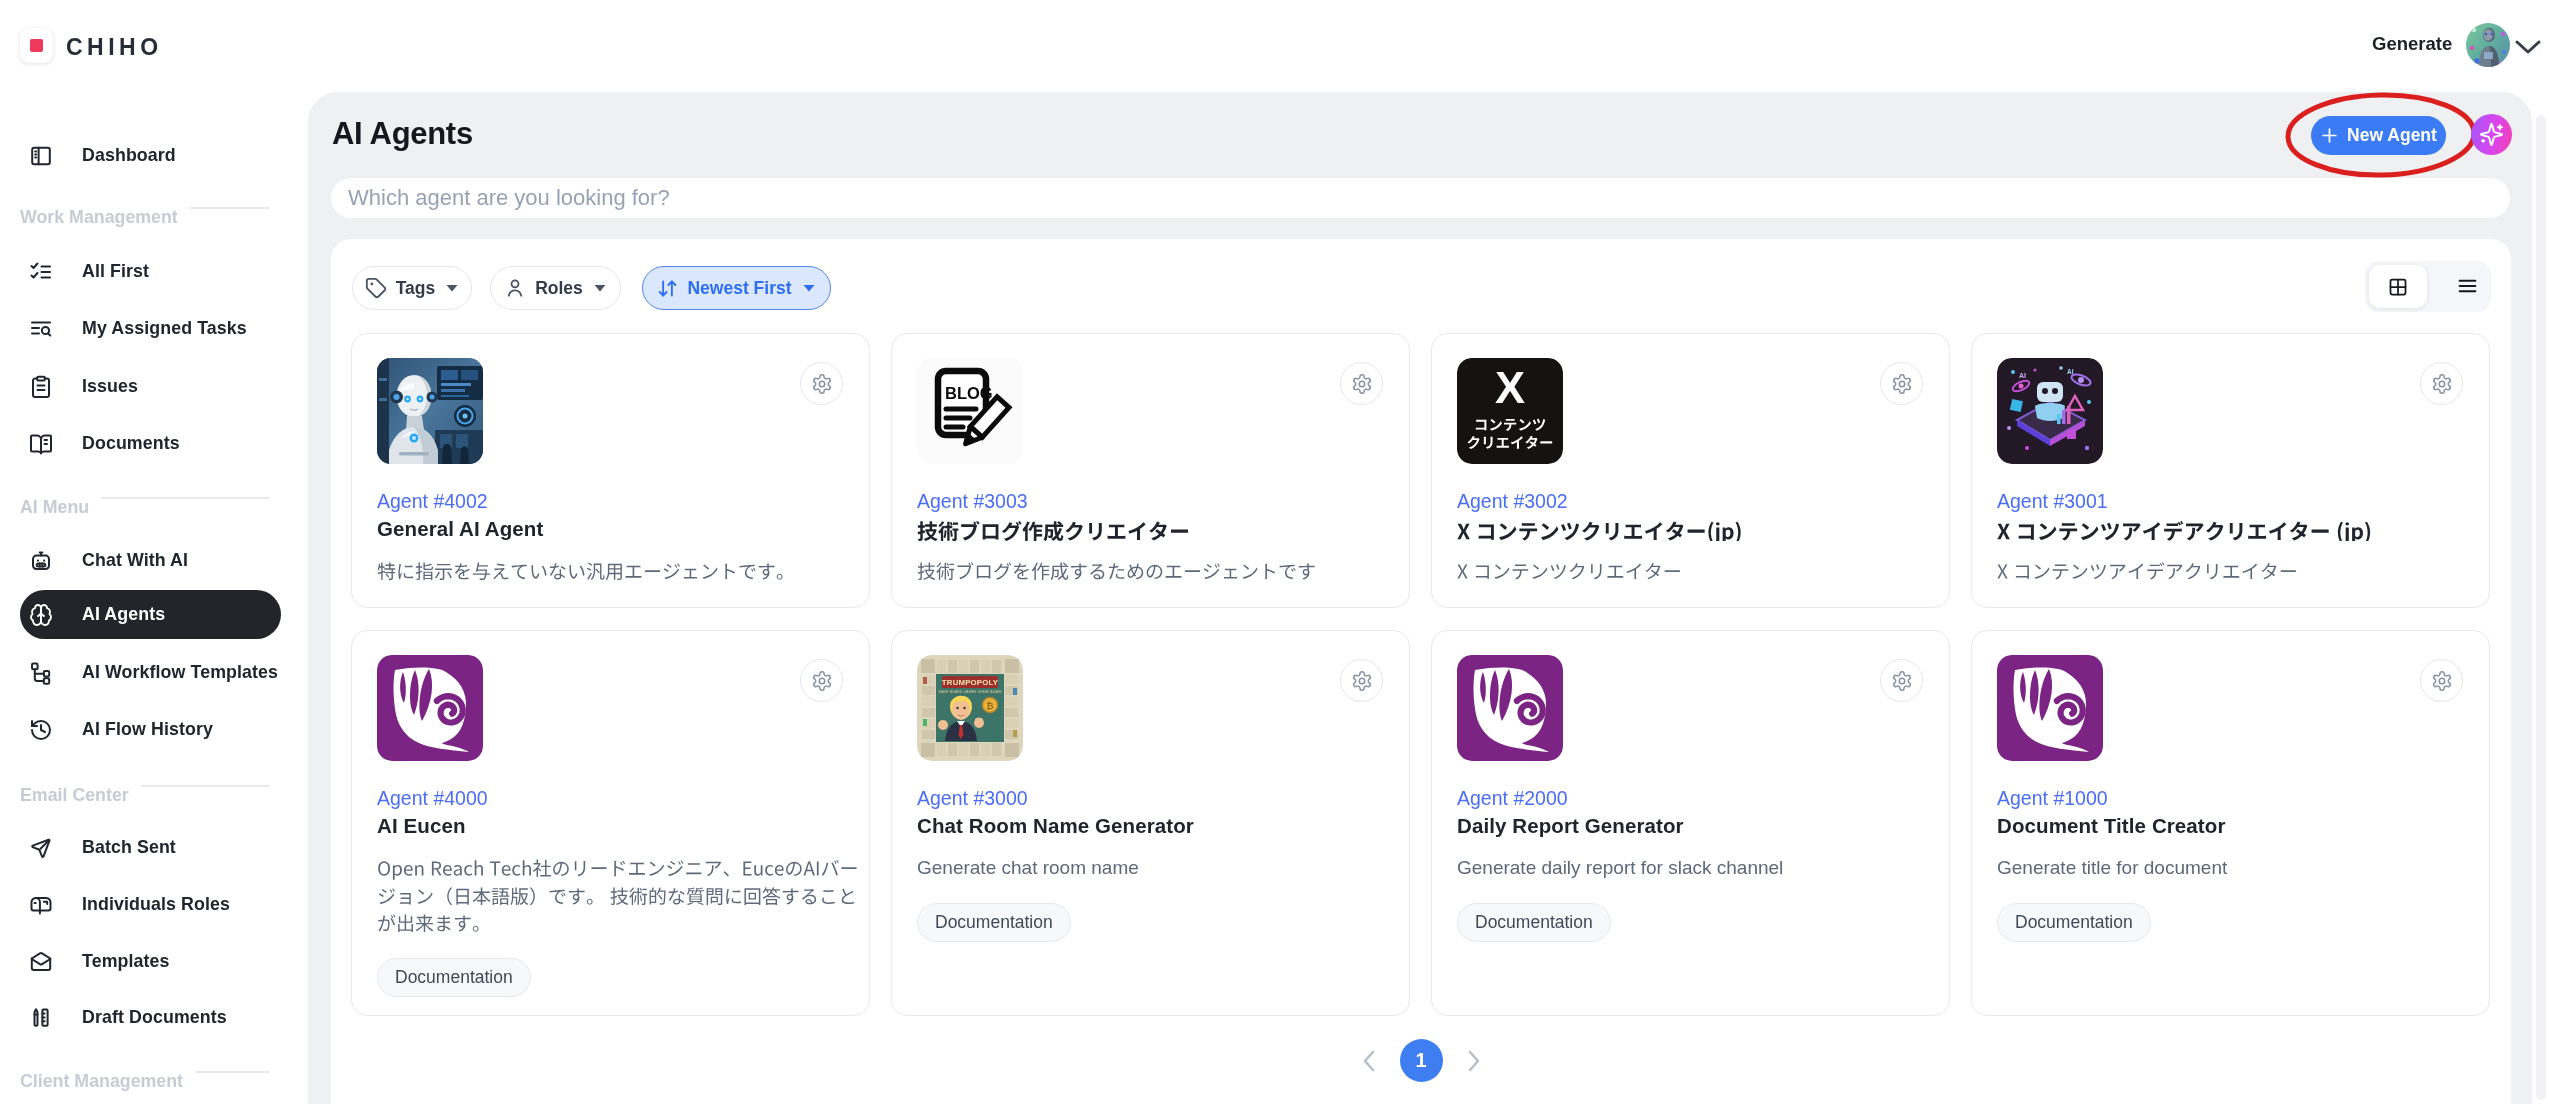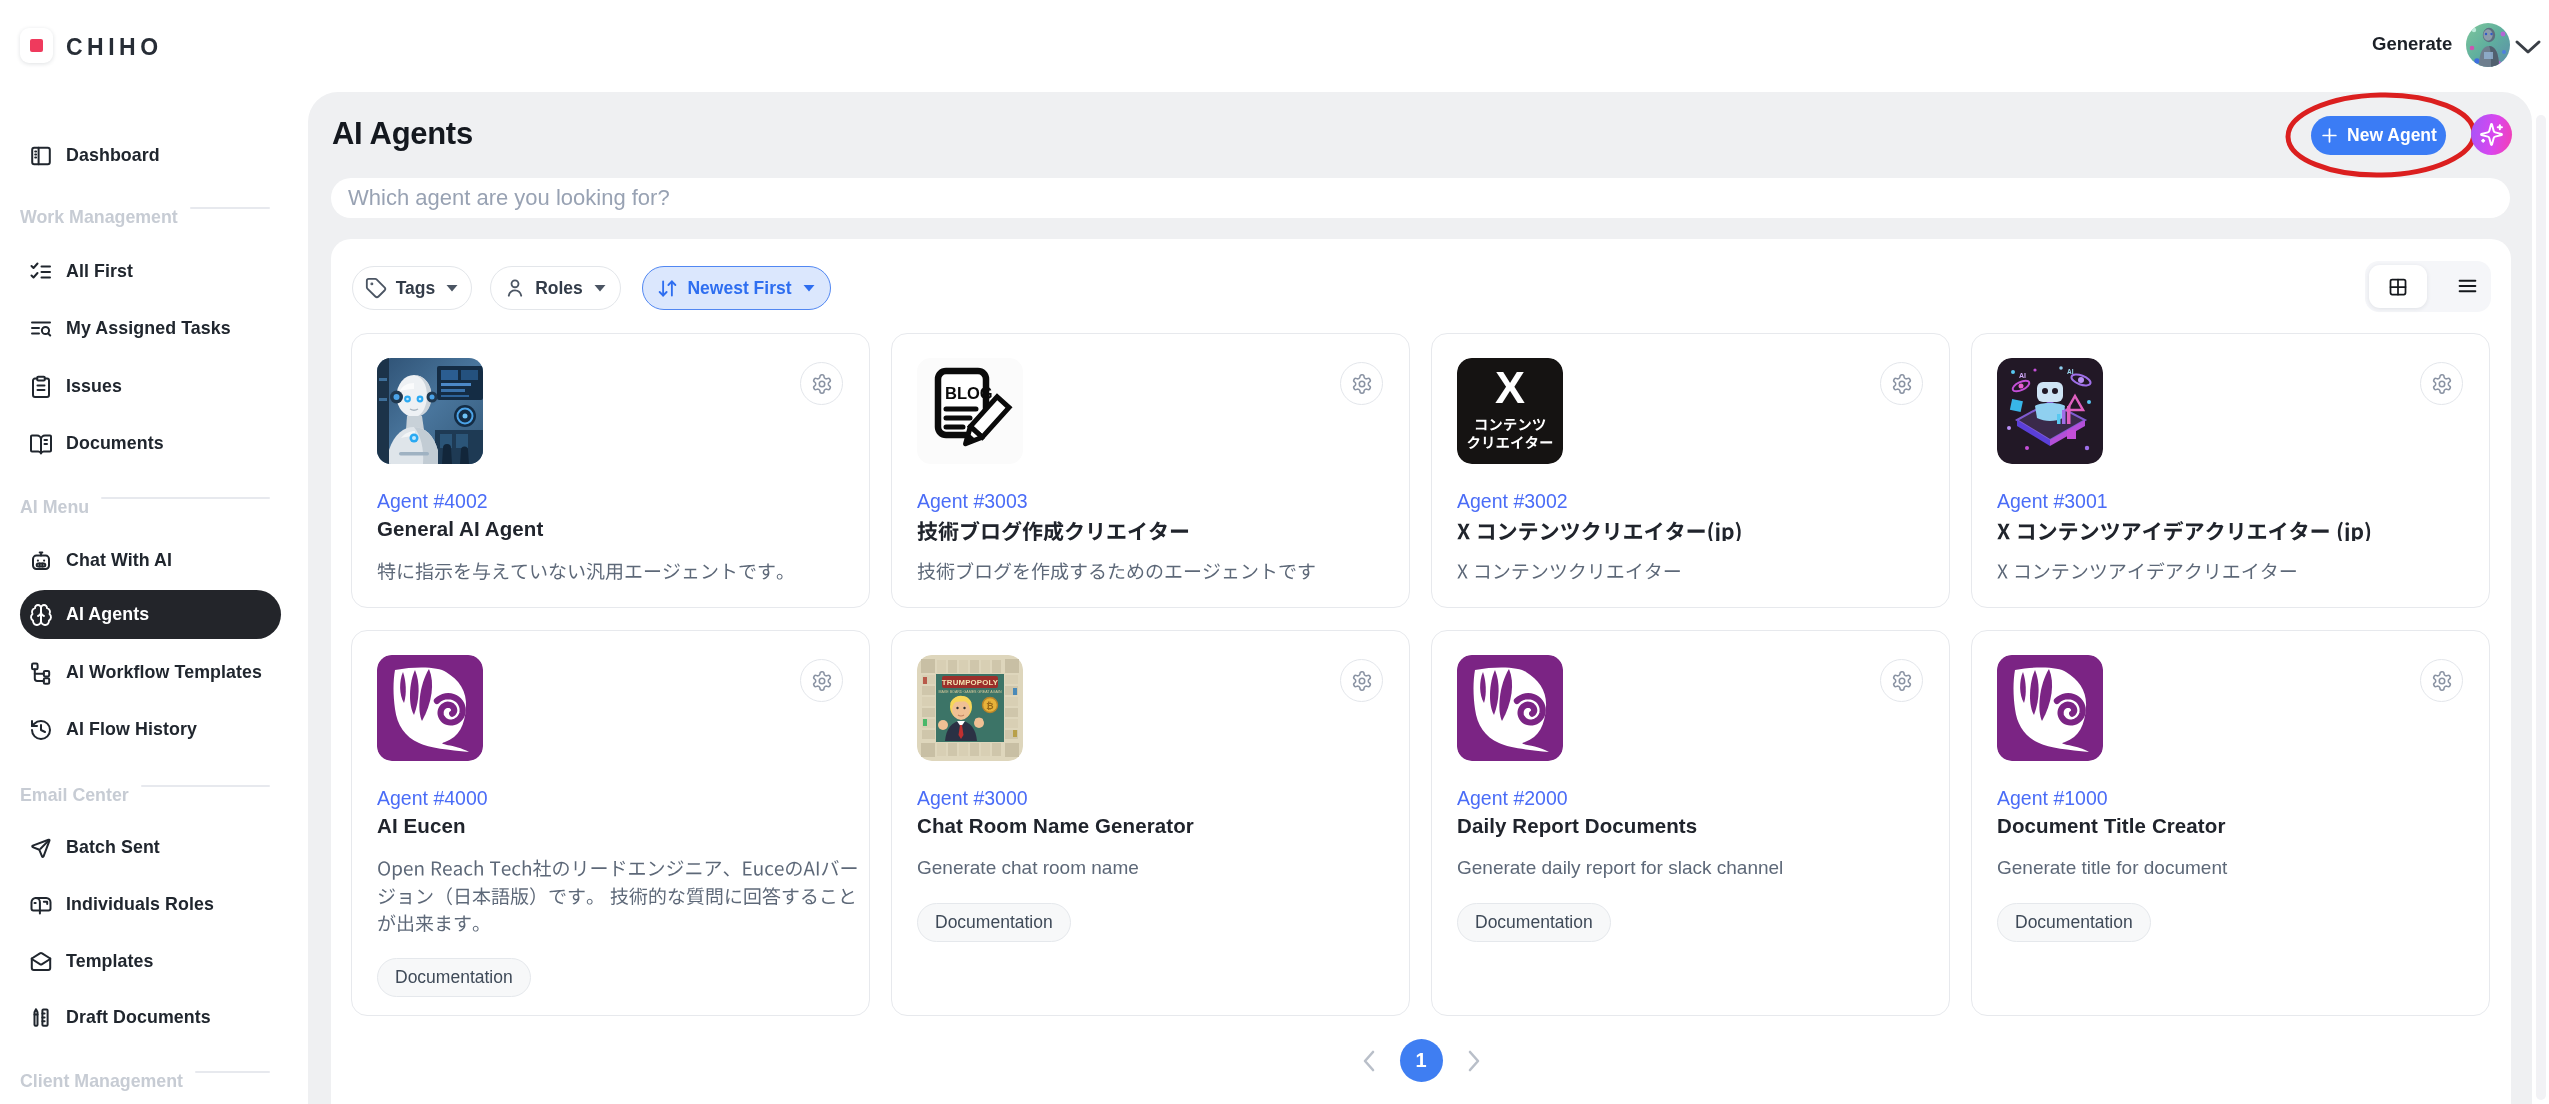--- a/index.html
+++ b/index.html
@@ -7,21 +7,21 @@
 #page{position:relative;width:2549px;height:1104px}
 svg{display:block}
 .abs{position:absolute}
 
 #logo{position:absolute;left:20px;top:28px;width:33px;height:35px;background:#fff;border-radius:9px;
   box-shadow:0 1px 4px rgba(30,40,60,.14);display:flex;align-items:center;justify-content:center}
 #logo i{display:block;width:13px;height:13px;background:#ef3a5d;border-radius:2px}
 #logotext{position:absolute;left:66px;top:34px;font-size:23px;font-weight:700;letter-spacing:4.5px;color:#272d36}
 .navitem{position:absolute;left:20px;width:261px;height:49px;display:flex;align-items:center;color:#20262e}
 .navitem .nicon{width:24px;height:24px;margin-left:9px;flex:none}
-.navitem .nlab{margin-left:13px;font-size:17.8px;font-weight:700;letter-spacing:.1px;white-space:nowrap}
+.navitem .nlab{margin-left:29px;font-size:17.8px;font-weight:700;letter-spacing:.1px;white-space:nowrap}
 .navitem.active{background:#23252a;border-radius:25px;color:#fff}
 .sechead{position:absolute;left:20px;display:flex;align-items:flex-start;width:250px}
 .sechead .slab{font-size:17.8px;font-weight:700;color:#c7ccd4;white-space:nowrap}
 .sechead .sline{flex:1;height:2px;background:#e7e9ee;margin-left:12px;border-radius:2px}
 
 #username{position:absolute;left:2372px;top:33px;font-size:18.5px;font-weight:700;color:#1c2128}
 #avatar{position:absolute;left:2466px;top:23px;width:44px;height:44px;border-radius:50%;overflow:hidden}
 
 #gpanel{position:absolute;left:308px;top:92px;width:2224px;height:1012px;background:#eff0f2;border-radius:30px 30px 0 0}
 #ptitle{position:absolute;left:332px;top:116px;font-size:31px;font-weight:700;color:#14181f;letter-spacing:-.3px}
@@ -889,21 +889,21 @@
 <div class="card"><div class="gear">
           <svg width="22" height="22" viewBox="0 0 24 24" fill="none" stroke="#8a93a3" stroke-width="1.7">
             <use href="#gearsym"></use>
           </svg>
         </div>
 <div class="cimg">
           <svg width="106" height="106" viewBox="0 0 106 106">
             <use href="#euce"></use>
           </svg>
         </div>
-<div class="agent">Agent #2000</div><div class="ctitle">Daily Report Documents</div>
+<div class="agent">Agent #2000</div><div class="ctitle">Daily Report Generator</div>
 <div class="cdesc">Generate daily report for slack channel</div>
 <div class="docpill">Documentation</div></div>
 <div class="card"><div class="gear">
           <svg width="22" height="22" viewBox="0 0 24 24" fill="none" stroke="#8a93a3" stroke-width="1.7">
             <use href="#gearsym"></use>
           </svg>
         </div>
 <div class="cimg">
           <svg width="106" height="106" viewBox="0 0 106 106">
             <use href="#euce"></use>

